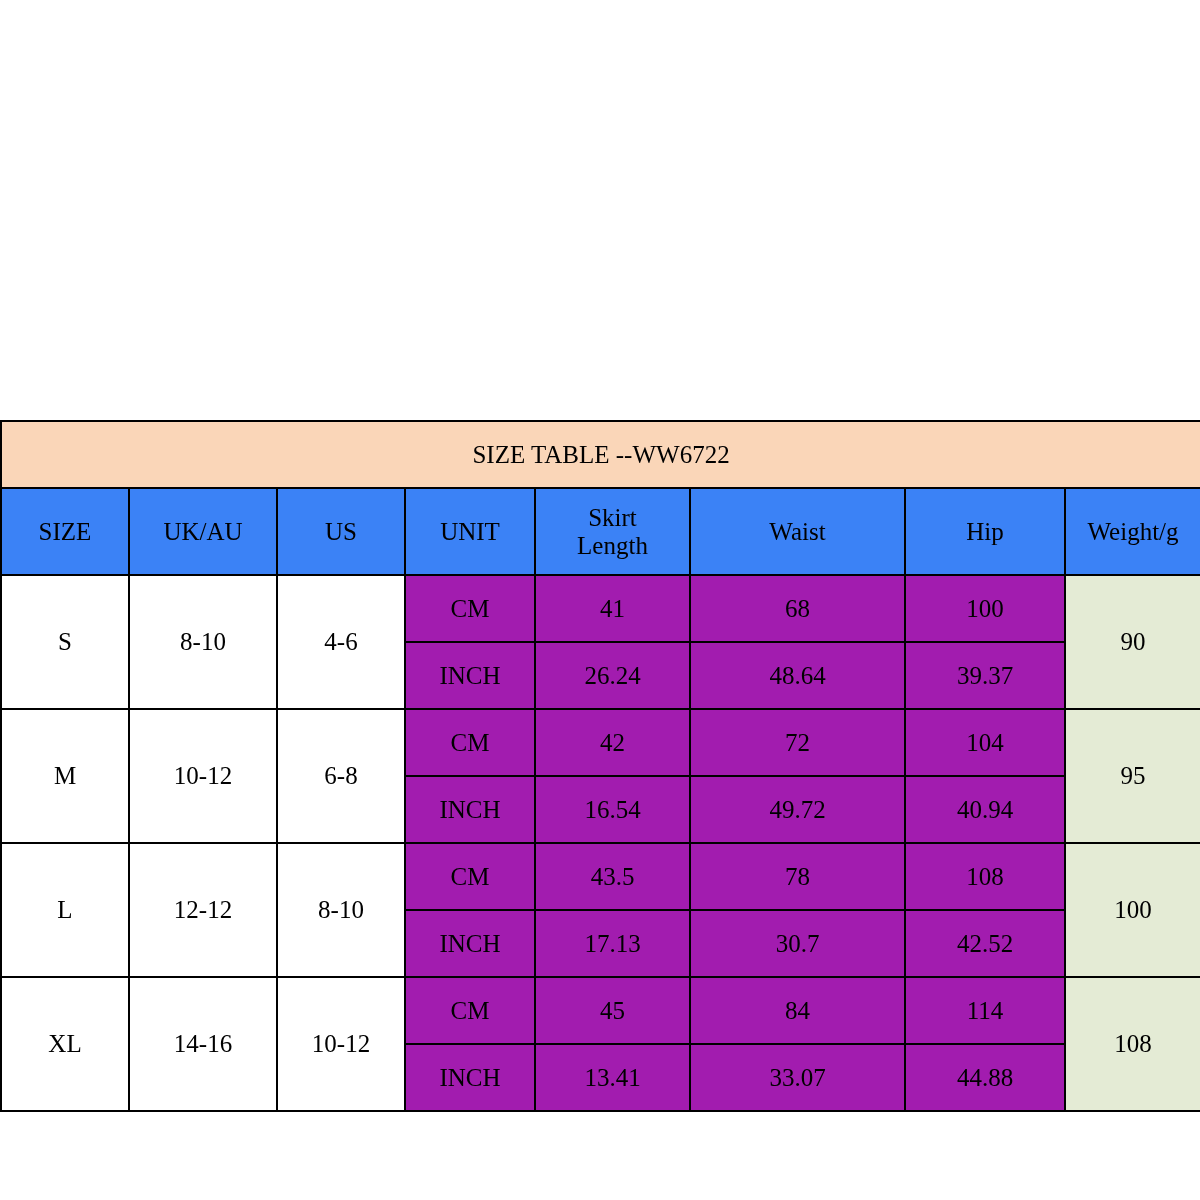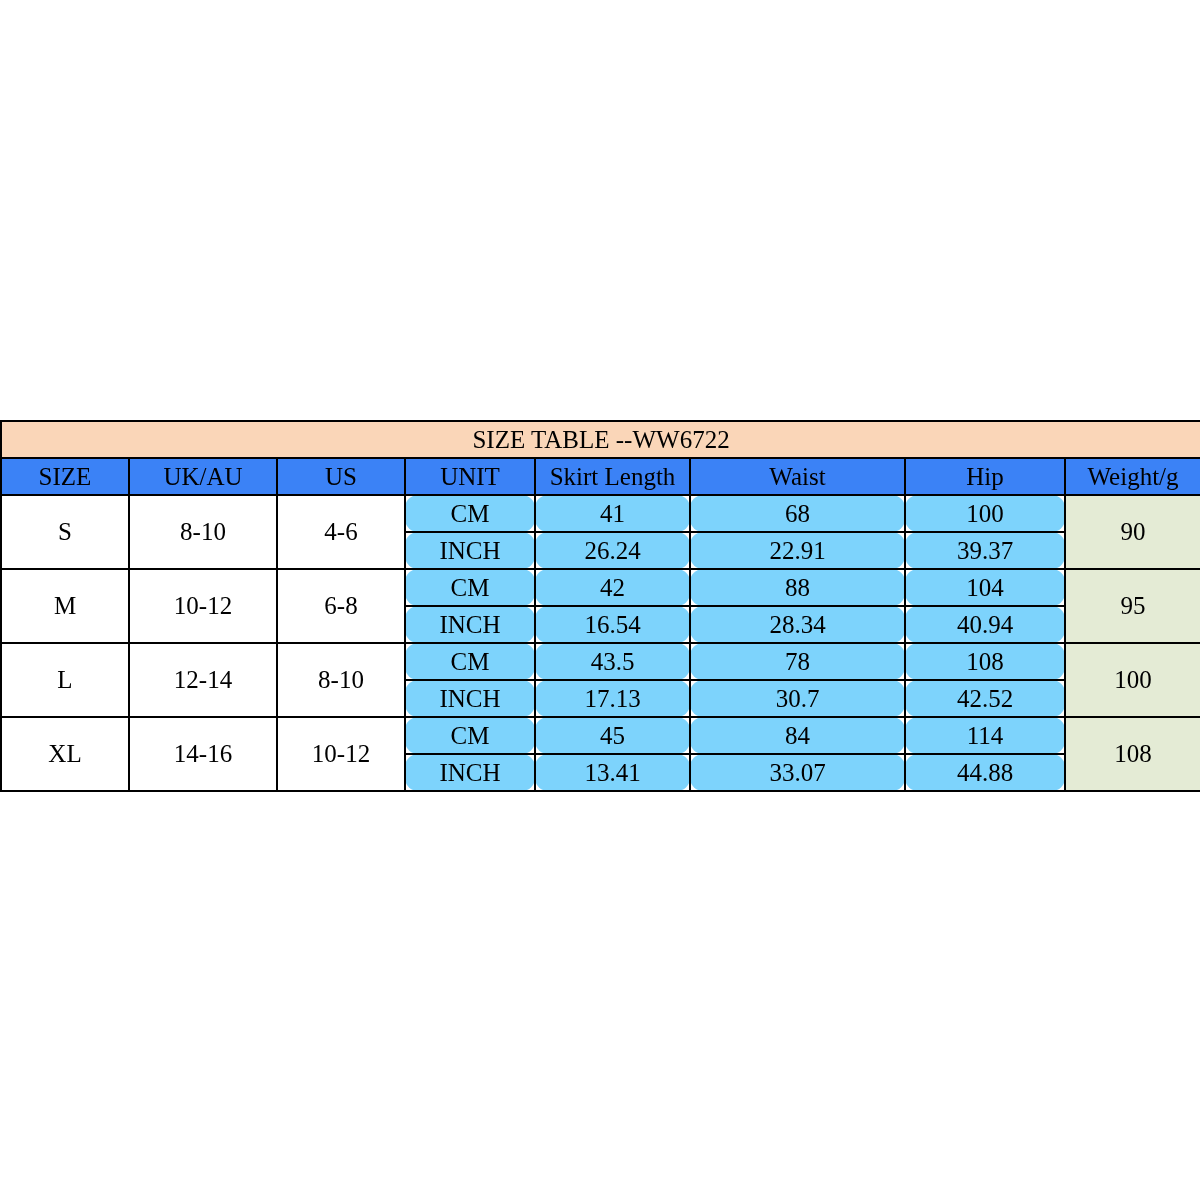--- a/index.html
+++ b/index.html
@@ -24,42 +24,41 @@
     width: 1200px;
     table-layout: fixed;
     border: 2px solid #000;
   }
   table.size-table td {
     border: 2px solid #000;
     text-align: center;
     vertical-align: middle;
     font-size: 25px;
     color: #000;
-    padding: 0;
+    padding: 15px;
     height: 35px;
     line-height: 1.1;
   }
   td.title-cell {
     background: #fad6b8;
     font-size: 26px;
     height: 44px;
   }
   td.header-cell {
     background: #3b82f6;
     font-size: 25px;
     height: 38px;
   }
   td.size-cell, td.ukau-cell, td.us-cell {
     background: #ffffff;
     font-size: 27px;
   }
   td.unit-cell, td.value-cell {
-    background: #7dd3fc;
+    background: #a21caf;
     font-size: 25px;
-    border-radius: 13px;
   }
   td.weight-cell {
     background: #e4ebd5;
     font-size: 25px;
   }
   
   col.c-size    { width: 128px; }
   col.c-ukau    { width: 148px; }
   col.c-us      { width: 128px; }
   col.c-unit    { width: 130px; }
@@ -104,44 +103,44 @@
         <td class="us-cell" rowspan="2">4-6</td>
         <td class="unit-cell">CM</td>
         <td class="value-cell">41</td>
         <td class="value-cell">68</td>
         <td class="value-cell">100</td>
         <td class="weight-cell" rowspan="2">90</td>
       </tr>
       <tr>
         <td class="unit-cell">INCH</td>
         <td class="value-cell">26.24</td>
-        <td class="value-cell">22.91</td>
+        <td class="value-cell">48.64</td>
         <td class="value-cell">39.37</td>
       </tr>
 
       <tr>
         <td class="size-cell" rowspan="2">M</td>
         <td class="ukau-cell" rowspan="2">10-12</td>
         <td class="us-cell" rowspan="2">6-8</td>
         <td class="unit-cell">CM</td>
         <td class="value-cell">42</td>
-        <td class="value-cell">88</td>
+        <td class="value-cell">72</td>
         <td class="value-cell">104</td>
         <td class="weight-cell" rowspan="2">95</td>
       </tr>
       <tr>
         <td class="unit-cell">INCH</td>
         <td class="value-cell">16.54</td>
-        <td class="value-cell">28.34</td>
+        <td class="value-cell">49.72</td>
         <td class="value-cell">40.94</td>
       </tr>
 
       <tr>
         <td class="size-cell" rowspan="2">L</td>
-        <td class="ukau-cell" rowspan="2">12-14</td>
+        <td class="ukau-cell" rowspan="2">12-12</td>
         <td class="us-cell" rowspan="2">8-10</td>
         <td class="unit-cell">CM</td>
         <td class="value-cell">43.5</td>
         <td class="value-cell">78</td>
         <td class="value-cell">108</td>
         <td class="weight-cell" rowspan="2">100</td>
       </tr>
       <tr>
         <td class="unit-cell">INCH</td>
         <td class="value-cell">17.13</td>

